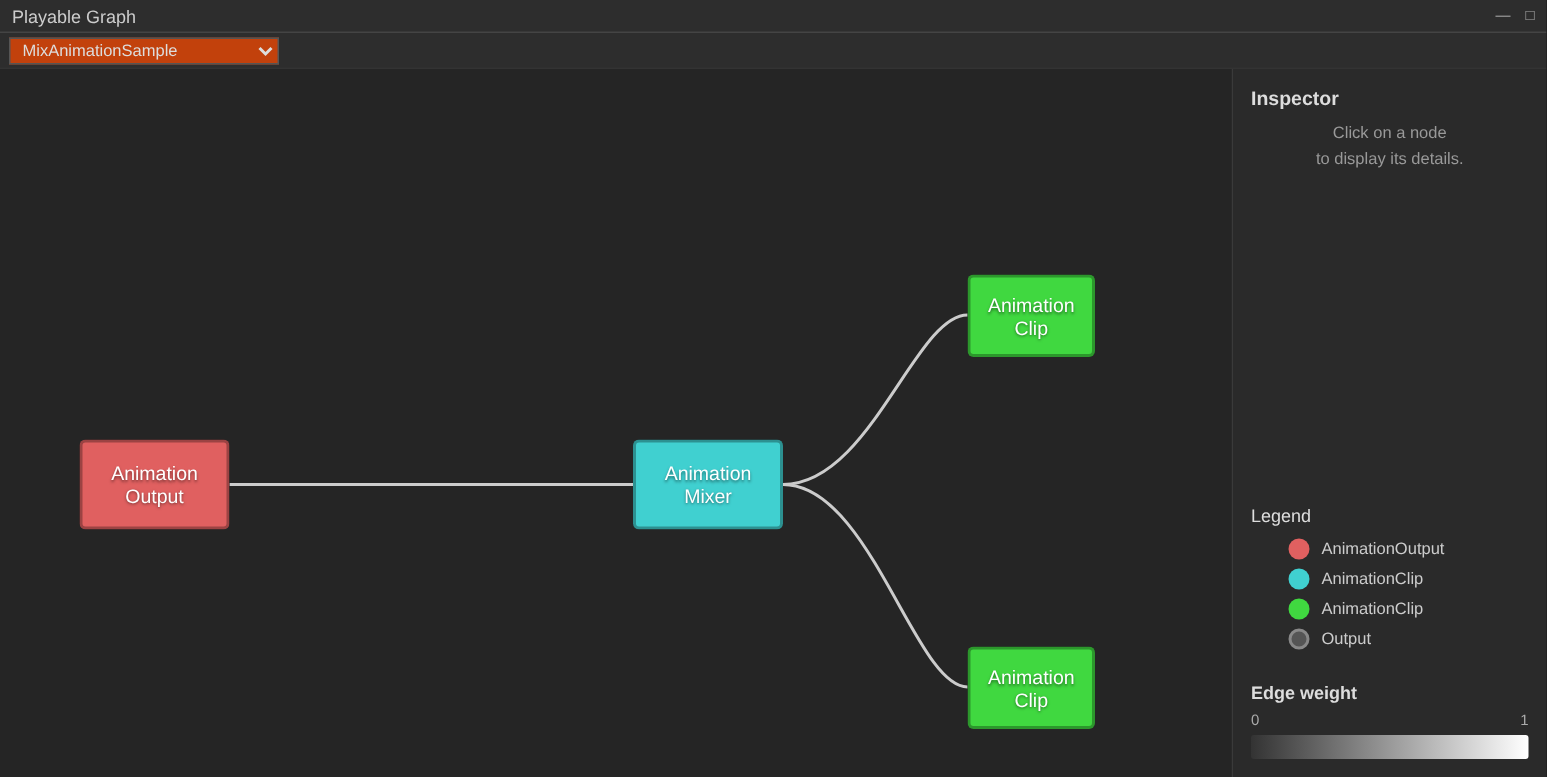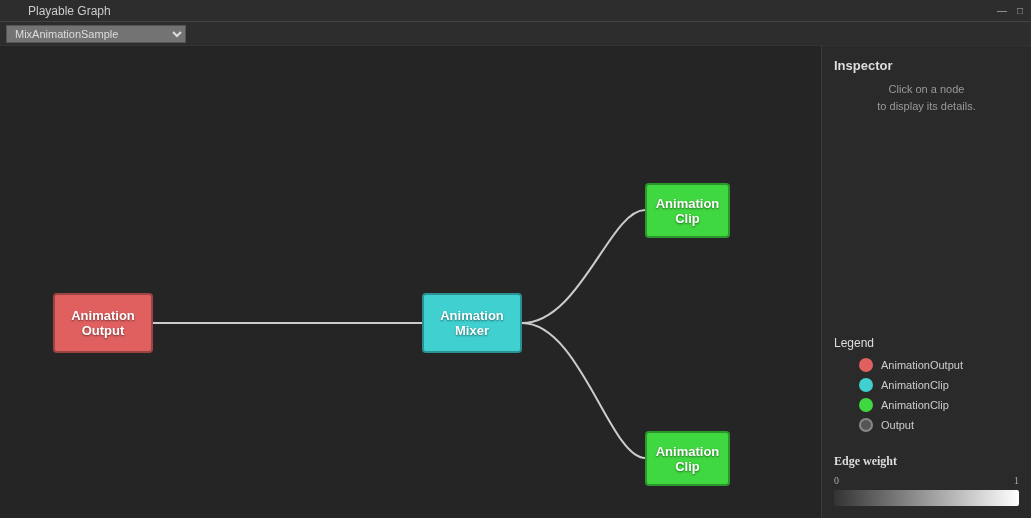--- a/index.html
+++ b/index.html
@@ -18,21 +18,20 @@
       height: 22px;
       display: flex;
       align-items: center;
       padding: 0 8px;
       border-bottom: 1px solid #444;
       position: relative;
     }
     #title-text {
       color: #ccc;
       font-size: 12px;
-      margin-left: 20px;
     }
     #title-controls {
       position: absolute;
       right: 4px;
       top: 3px;
       display: flex;
       gap: 4px;
     }
     .title-btn {
       color: #aaa;
@@ -48,21 +47,21 @@
     
     #dropdown-bar {
       background: #2d2d2d;
       height: 24px;
       display: flex;
       align-items: center;
       padding: 0 6px;
       border-bottom: 1px solid #333;
     }
     #dropdown-select {
-      background: #737373;
+      background: #c2410c;
       color: #ddd;
       border: 1px solid #555;
       font-size: 11px;
       padding: 1px 4px;
       width: 180px;
       height: 18px;
       cursor: pointer;
     }
 
     
@@ -90,21 +89,21 @@
 
     
     .node {
       position: absolute;
       border-radius: 4px;
       display: flex;
       align-items: center;
       justify-content: center;
       text-align: center;
       font-size: 13px;
-      font-weight: bold;
+      font-weight: normal;
       color: #fff;
       cursor: pointer;
       border: 2px solid rgba(0,0,0,0.3);
       text-shadow: 0 1px 2px rgba(0,0,0,0.5);
       user-select: none;
     }
 
     #node-output {
       background: #e06060;
       width: 100px;
@@ -200,21 +199,20 @@
     }
 
     .legend-label {
       color: #ccc;
       font-size: 11px;
     }
 
     
     #edge-weight-section {
       margin-top: 16px;
-      font-family: Liberation Serif, serif;
     }
 
     #edge-weight-title {
       color: #ddd;
       font-size: 12px;
       font-weight: bold;
       margin-bottom: 6px;
     }
 
     #edge-weight-range {

